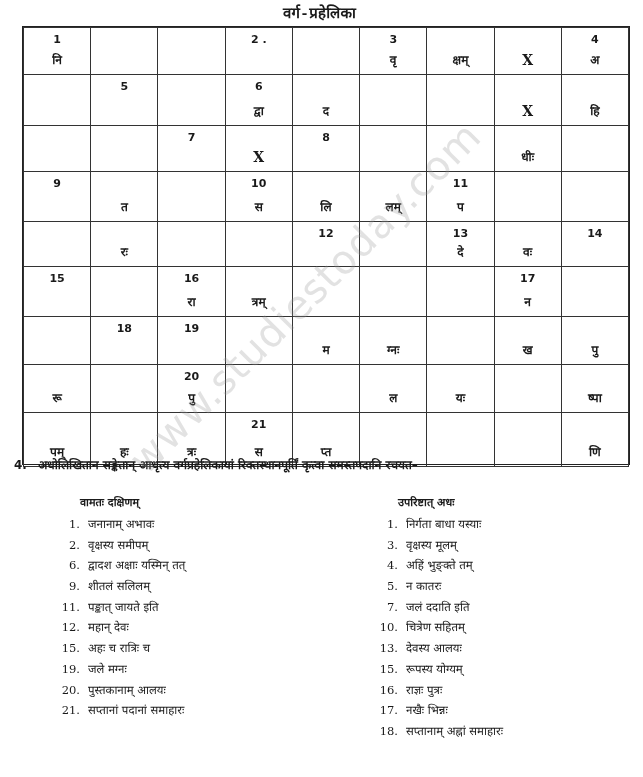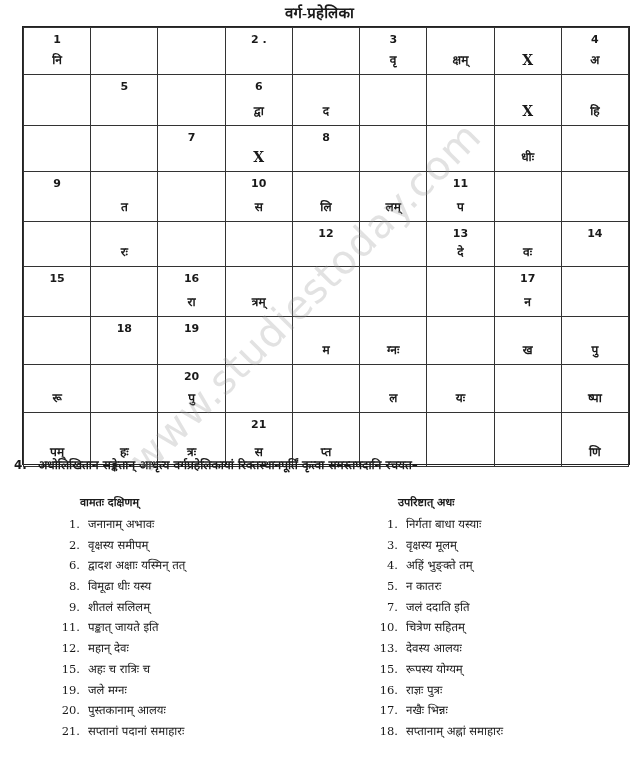--- a/index.html
+++ b/index.html
@@ -2,21 +2,21 @@
 <html><head>
 <meta charset="utf-8">
 <style>
   html, body { margin: 0; padding: 0; background: #ffffff; }
   body {
     width: 643px; height: 777px; position: relative; overflow: hidden;
     font-family: "DejaVu Serif", "Liberation Serif", serif; color: #1a1a1a;
   }
   .title {
     position: absolute; left: 0; right: 4px; top: 2px; height: 22px;
-    text-align: center; font-family: Liberation Serif, serif;
+    text-align: center; font-family: Liberation Mono, monospace;
     font-weight: bold; font-size: 15px; letter-spacing: 0.2px;
   }
   .grid {
     position: absolute; left: 22px; top: 26px; width: 608px; height: 439px;
     border: 1.5px solid #222; box-sizing: border-box;
   }
   table.puzzle {
     border-collapse: collapse; width: 100%; height: 100%; table-layout: fixed;
   }
   table.puzzle td {
@@ -447,21 +447,20 @@
   <span>अधोलिखितान सङ्केतान् आधृत्य वर्गप्रहेलिकायां रिक्तस्थानपूर्तिं कृत्वा समस्तपदानि रचयत–</span>
 </div>
 
 <div class="col-head left">वामतः दक्षिणम्</div>
 <div class="col-head right">उपरिष्टात् अधः</div>
 
 <ul class="clues left" id="across-list">
     <li><span class="n">1.</span><span>जनानाम् अभावः</span></li>
     <li><span class="n">2.</span><span>वृक्षस्य समीपम्</span></li>
     <li><span class="n">6.</span><span>द्वादश अक्षाः यस्मिन् तत्</span></li>
-    <li><span class="n">8.</span><span>विमूढा धीः यस्य</span></li>
     <li><span class="n">9.</span><span>शीतलं सलिलम्</span></li>
     <li><span class="n">11.</span><span>पङ्कात् जायते इति</span></li>
     <li><span class="n">12.</span><span>महान् देवः</span></li>
     <li><span class="n">15.</span><span>अहः च रात्रिः च</span></li>
     <li><span class="n">19.</span><span>जले मग्नः</span></li>
     <li><span class="n">20.</span><span>पुस्तकानाम् आलयः</span></li>
     <li><span class="n">21.</span><span>सप्तानां पदानां समाहारः</span></li>
   </ul>
 <ul class="clues right" id="down-list">
     <li><span class="n">1.</span><span>निर्गता बाधा यस्याः</span></li>

